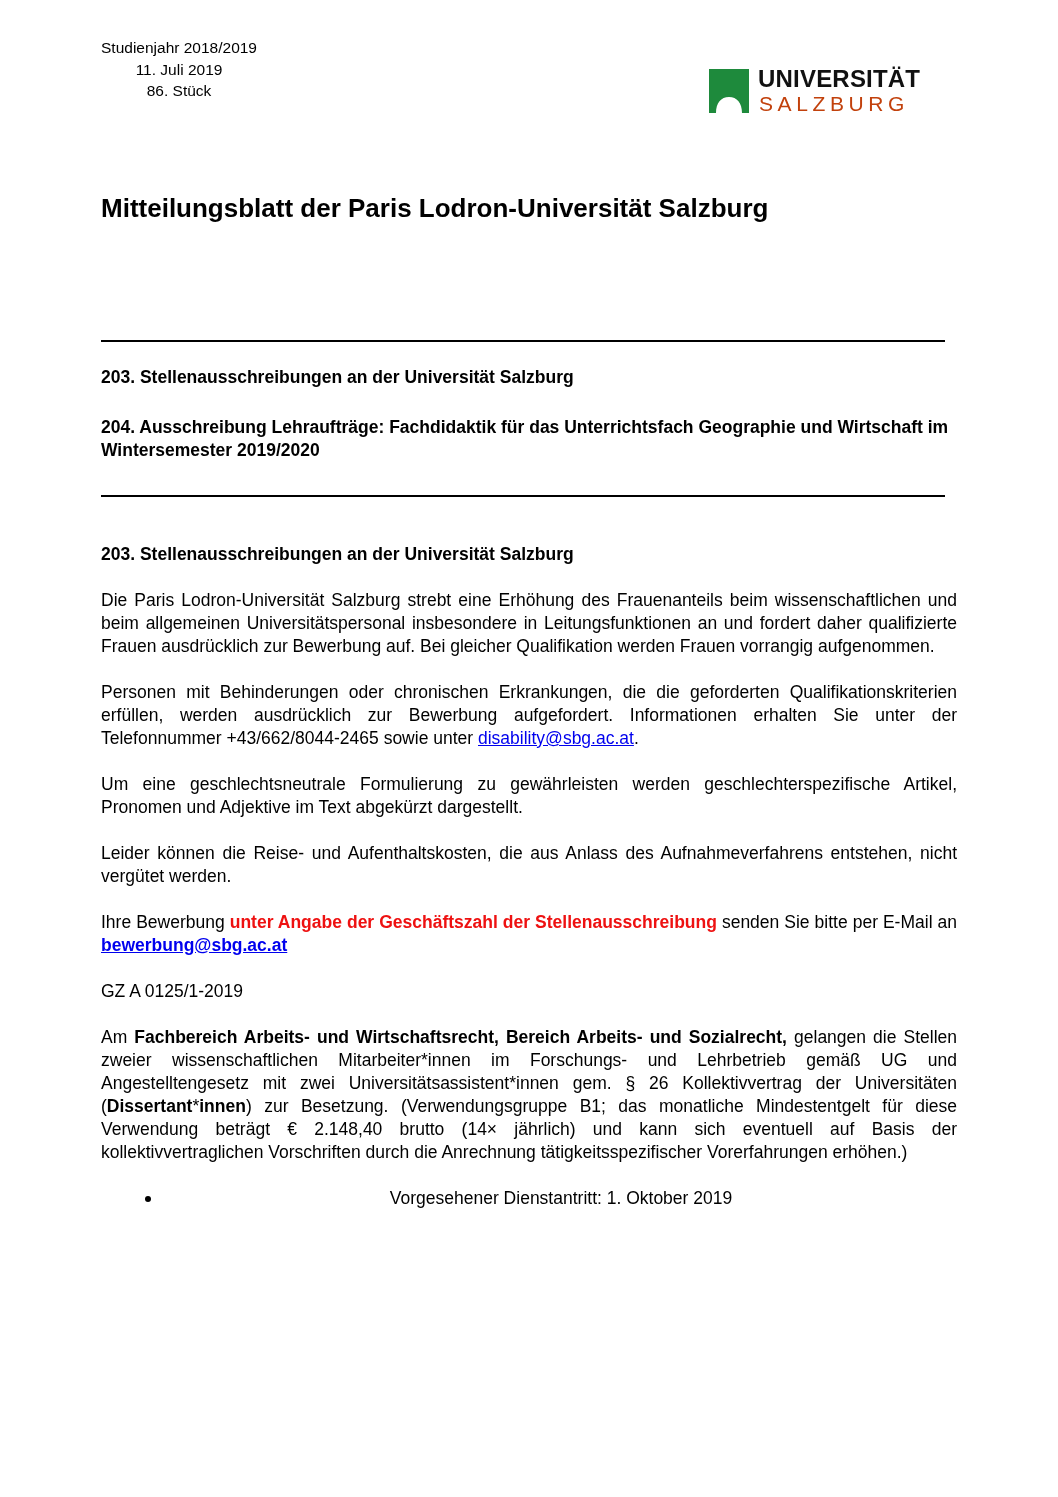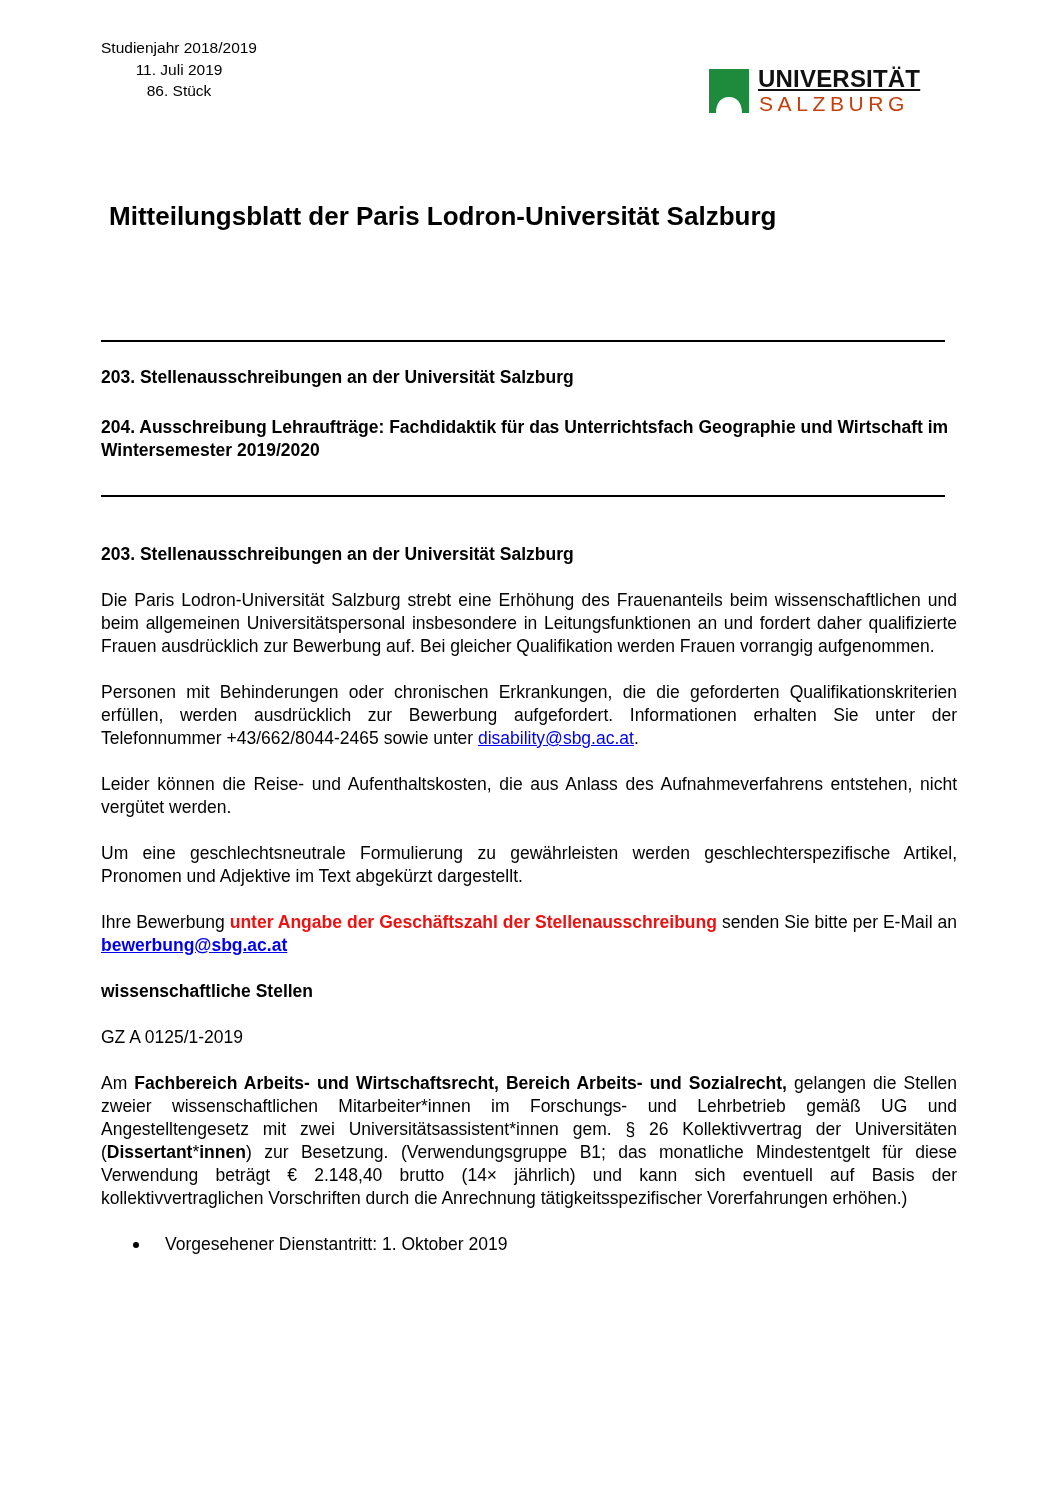--- a/index.html
+++ b/index.html
@@ -40,40 +40,39 @@
     .logo-text1 {
       position: absolute;
       left: 49px;
       top: -2px;
       font-size: 24px;
       font-weight: bold;
       letter-spacing: 0.2px;
       line-height: 26px;
       color: #111111;
       white-space: nowrap;
-      text-decoration: underline;
     }
     .logo-text2 {
       position: absolute;
       left: 50px;
       top: 24px;
       font-size: 21px;
       letter-spacing: 4.6px;
       line-height: 24px;
       color: #c2410c;
       white-space: nowrap;
     }
     .main-title {
       position: absolute;
       left: 101px;
       top: 191px;
       font-size: 26px;
       font-weight: bold;
       line-height: 34px;
-      margin: 8px;
+      margin: 0;
       white-space: nowrap;
     }
     .rule {
       position: absolute;
       left: 101px;
       width: 844px;
       height: 2px;
       background: #000000;
     }
     .toc-item {
@@ -120,23 +119,24 @@
       color: #ee1111;
       font-weight: bold;
     }
     .gz {
       margin: 0;
     }
     .job-text {
       margin: 0 0 23px 0 !important;
     }
     ul.bullets {
-      margin: 0;
+      margin: 12px;
       padding: 0;
       list-style: none;
+      text-align: center;
     }
     ul.bullets li {
       position: relative;
       padding-left: 64px;
       line-height: 23px;
     }
     .bullet-dot {
       position: absolute;
       left: 32px;
       top: 9px;
@@ -170,28 +170,27 @@
 <div class="toc-item" style="top:416px;">204. Ausschreibung Lehraufträge: Fachdidaktik für das Unterrichtsfach Geographie und Wirtschaft im Wintersemester 2019/2020</div>
 <div class="rule" style="top:495px;"></div>
 
 <div class="content">
   <h2>203. Stellenausschreibungen an der Universität Salzburg</h2>
 
   <p>Die Paris Lodron-Universität Salzburg strebt eine Erhöhung des Frauenanteils beim wissenschaftlichen und beim allgemeinen Universitätspersonal insbesondere in Leitungsfunktionen an und fordert daher qualifizierte Frauen ausdrücklich zur Bewerbung auf. Bei gleicher Qualifikation werden Frauen vorrangig aufgenommen.</p>
 
   <p><span>Personen mit Behinderungen oder chronischen Erkrankungen, die die geforderten Qualifikationskriterien erfüllen, werden ausdrücklich zur Bewerbung aufgefordert. Informationen erhalten Sie unter der Telefonnummer +43/662/8044-2465 sowie unter </span><a class="link" href="#">disability@sbg.ac.at</a><span>.</span></p>
 
+  <p>Um eine geschlechtsneutrale Formulierung zu gewährleisten werden geschlechterspezifische Artikel, Pronomen und Adjektive im Text abgekürzt dargestellt.</p>
+
   <p>Leider können die Reise- und Aufenthaltskosten, die aus Anlass des Aufnahmeverfahrens entstehen, nicht vergütet werden.</p>
 
-  <p>Um eine geschlechtsneutrale Formulierung zu gewährleisten werden geschlechterspezifische Artikel, Pronomen und Adjektive im Text abgekürzt dargestellt.</p>
-
 
   <p style=""><span>Ihre Bewerbung </span><span class="red-bold">unter Angabe der Geschäftszahl der Stellenausschreibung</span><span> senden Sie bitte per E-Mail an </span><a class="link-bold" href="#">bewerbung@sbg.ac.at</a></p>
 
-  <h3>wissenschaftliche Stellen</h3>
 
   <div>
     <p class="gz">GZ A 0125/1-2019</p>
     <p class="job-text"><span>Am </span><b>Fachbereich Arbeits- und Wirtschaftsrecht, Bereich Arbeits- und Sozialrecht,</b><span> gelangen die Stellen zweier wissenschaftlichen Mitarbeiter*innen im Forschungs- und Lehrbetrieb gemäß UG und Angestelltengesetz mit zwei Universitätsassistent*innen gem. § 26 Kollektivvertrag der Universitäten (</span><b>Dissertant</b><span>*</span><b>innen</b><span>) zur Besetzung. (Verwendungsgruppe B1; das monatliche Mindestentgelt für diese Verwendung beträgt € 2.148,40 brutto (14× jährlich) und kann sich eventuell auf Basis der kollektivvertraglichen Vorschriften durch die Anrechnung tätigkeitsspezifischer Vorerfahrungen erhöhen.)</span></p>
 
     <ul class="bullets">
       <li>
         <span class="bullet-dot"></span>
         <span>Vorgesehener Dienstantritt: 1. Oktober 2019</span>
       </li>

